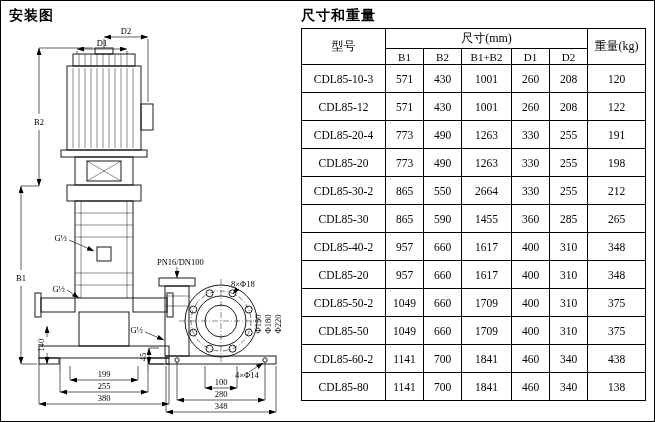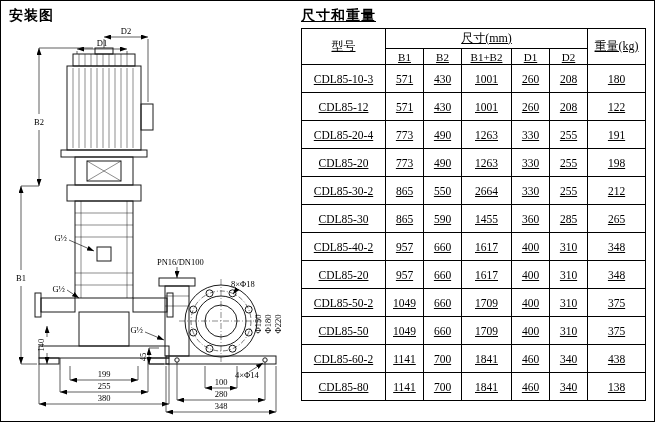--- a/index.html
+++ b/index.html
@@ -1,20 +1,20 @@
 <!DOCTYPE html>
 <html><head>
 <meta charset="utf-8">
 <style>
   * { margin:0; padding:0; box-sizing:border-box; }
   html,body { width:655px; height:422px; background:#fff; color:#000;
     font-family:"Liberation Serif", serif; overflow:hidden; }
   .page { display:flex; width:655px; height:422px; border:1px solid #000; background:#fff; }
   .left-panel { width:300px; padding:5px 0 0 8px; }
-  .right-panel { width:353px; padding:5px 4px 0 0;text-decoration:underline; }
+  .right-panel { width:353px; padding:5px 4px 0 0; }
   .section-title { font-family:"Liberation Sans", sans-serif; font-weight:bold;
     font-size:14px; line-height:18px; letter-spacing:1px; }
   svg.diagram { display:block; margin-top:2px; }
   svg text { font-family:"Liberation Serif", serif; }
 
   table.dims { border-collapse:collapse; width:344px; margin-top:4px; table-layout:fixed; }
   table.dims th, table.dims td { border:1px solid #000; text-align:center;
     vertical-align:middle; font-weight:normal; font-size:11.5px; padding:0; background:#fff; }
   table.dims thead tr.group-row th { height:20px; font-size:12px; }
   table.dims thead tr.sub-row th { height:16px; font-size:11px; }
@@ -190,21 +190,21 @@
           </tr>
       </thead>
       <tbody id="table-body">
           <tr>
             <td>CDL85-10-3</td>
             <td>571</td>
             <td>430</td>
             <td>1001</td>
             <td>260</td>
             <td>208</td>
-            <td>180</td>
+            <td>120</td>
           </tr>
           <tr>
             <td>CDL85-12</td>
             <td>571</td>
             <td>430</td>
             <td>1001</td>
             <td>260</td>
             <td>208</td>
             <td>122</td>
           </tr>

